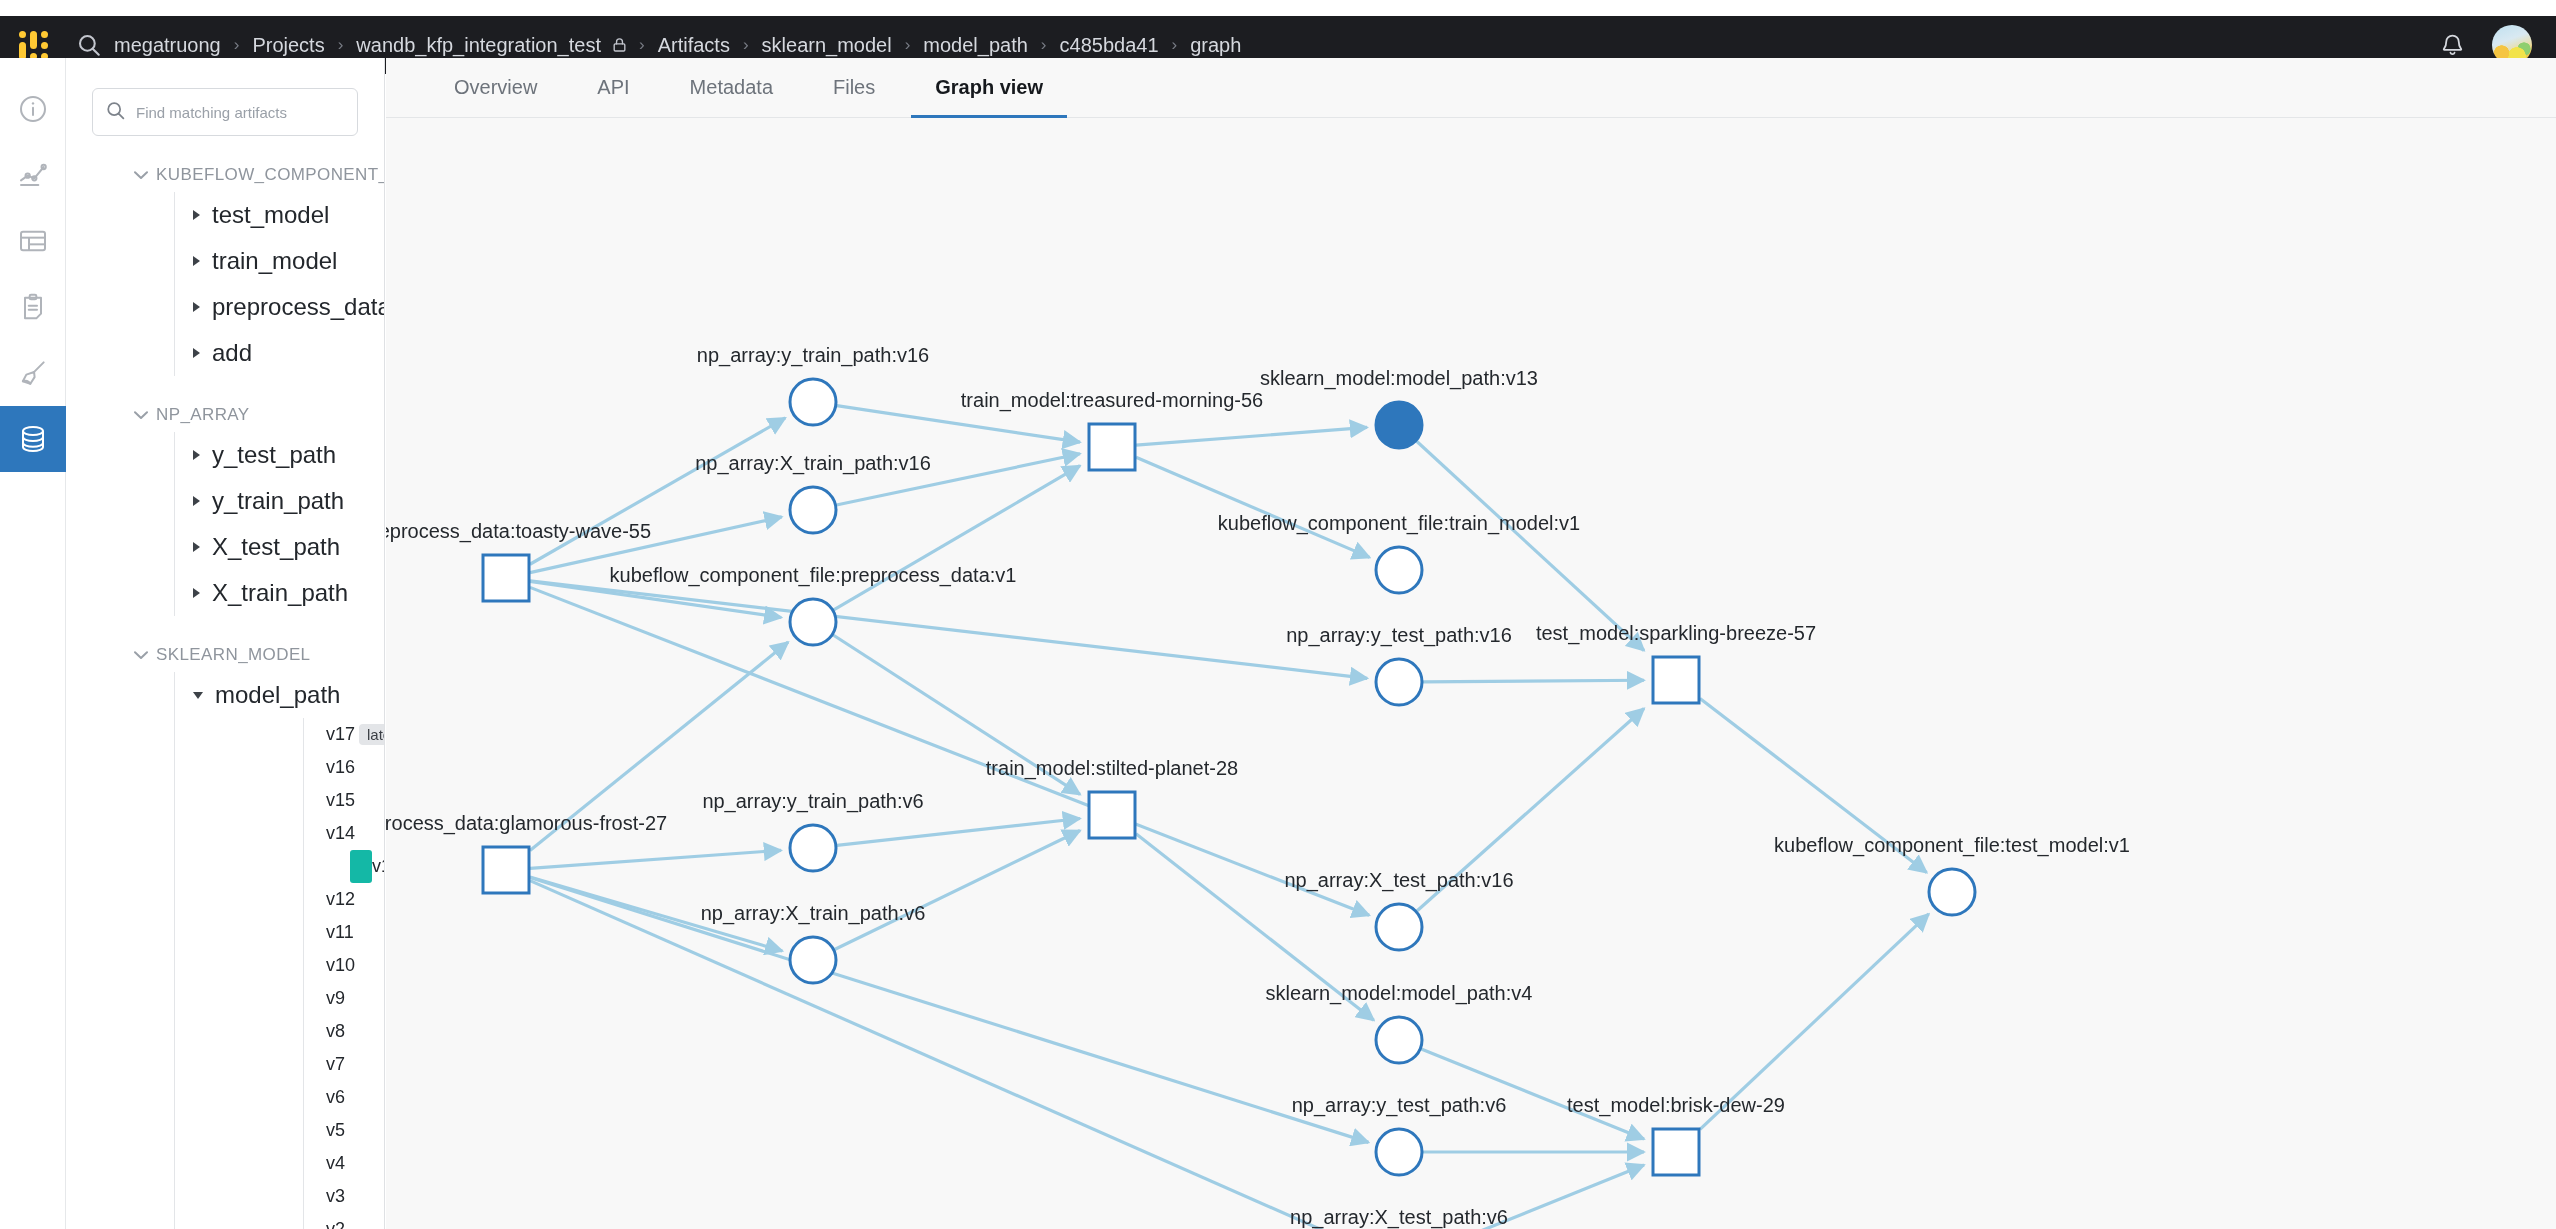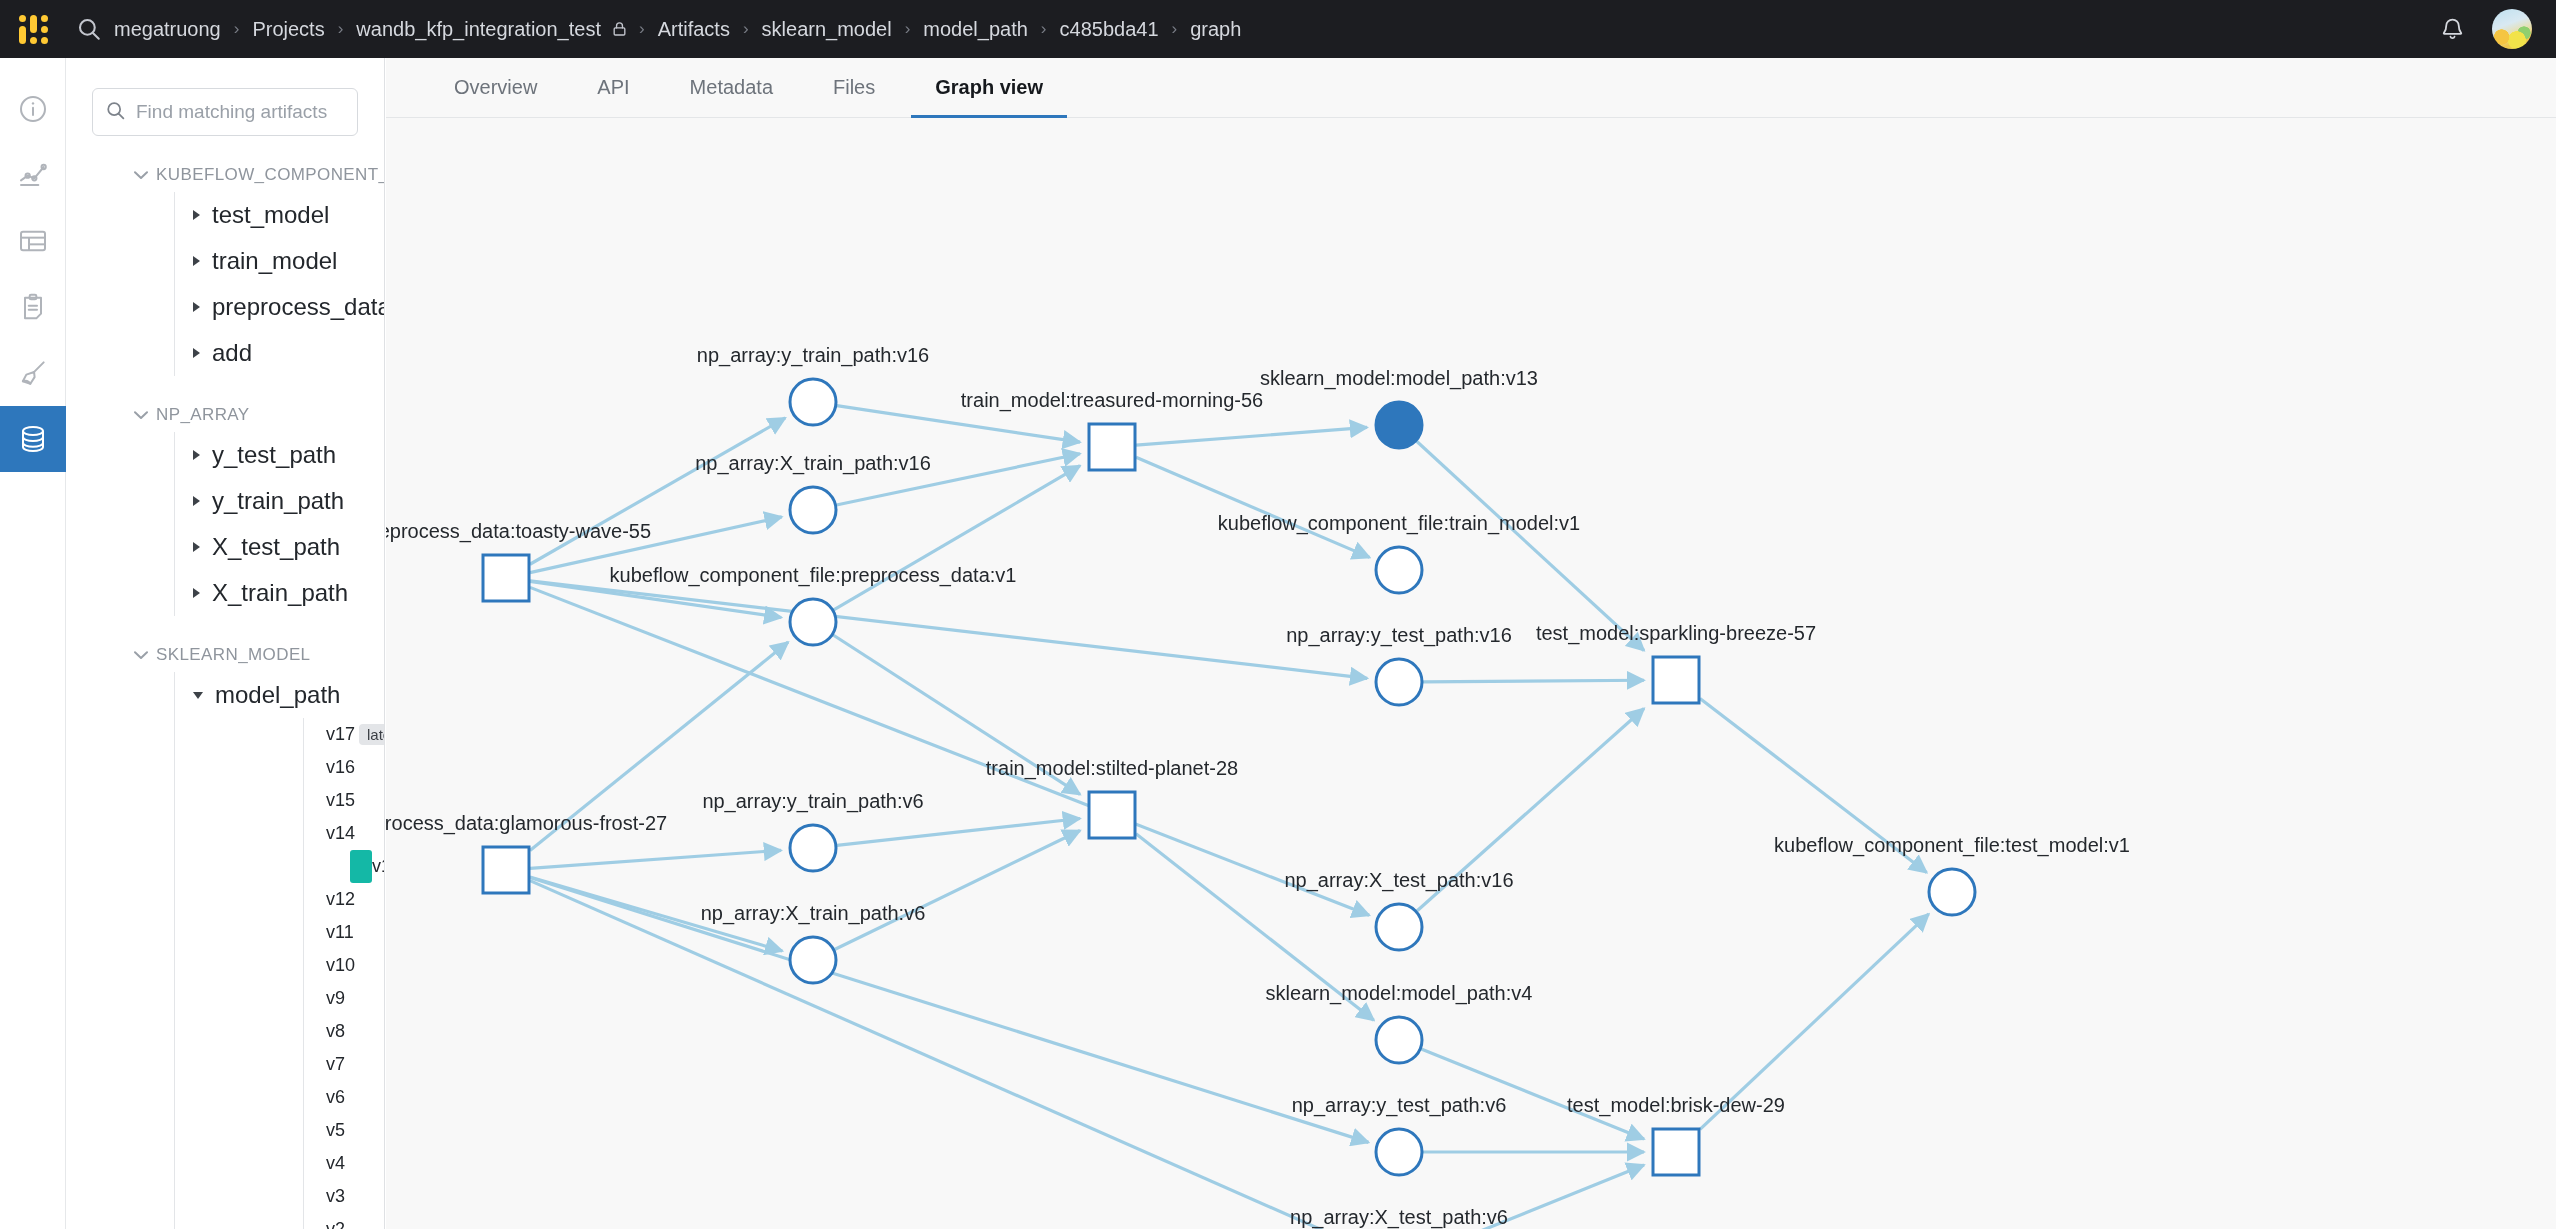--- a/index.html
+++ b/index.html
@@ -6,21 +6,21 @@
   * { box-sizing: border-box; margin: 0; padding: 0; }
   html, body {
     width: 2556px; height: 1229px;
     font-family: "Liberation Sans", sans-serif;
     background: #ffffff;
     overflow: hidden;
   }
 
   
   #topbar {
-    position: absolute; left: 0; top: 0; width: 2556px; height: 58px;
+    position: absolute; left: 0; top: 16px; width: 2556px; height: 58px;
     background: #1c1d21; display: flex; align-items: center;
   }
   #wb-logo { width: 66px; display: flex; align-items: center; justify-content: center; }
   .logo-grid { display: grid; grid-template-columns: repeat(3, 7px); grid-gap: 4px; }
   .logo-dot { width: 7px; height: 7px; border-radius: 50%; background: #ffc933; }
   .logo-dot.tall { height: 18px; border-radius: 4px; grid-row: span 2; }
 
   #search-icon-top { width: 46px; display:flex; align-items:center; justify-content:center; cursor:pointer; }
 
   #breadcrumb { display: flex; align-items: center; color: #c3c6ce; font-size: 20px; gap: 0; }
@@ -55,21 +55,21 @@
   
   #panel {
     position: absolute; left: 66px; top: 58px; width: 319px; height: 1171px;
     background: #ffffff; border-right: 1px solid #dfe1e4; overflow: hidden;
   }
   #search-box {
     margin: 30px 26px 0 26px; height: 48px; border: 1px solid #d7dade; border-radius: 6px;
     display: flex; align-items: center; padding: 0 12px; gap: 10px; background:#fff;
   }
   #search-box input {
-    border: none; outline: none; font-size: 19px; color: #3b3f45; width: 100%;
+    border: none; outline: none; font-size: 15px; color: #3b3f45; width: 100%;
     font-family: "Liberation Sans", sans-serif; background: transparent;
   }
   #search-box input::placeholder { color: #9aa0a8; }
 
   .group { margin-top: 22px; }
   .group-head {
     display: flex; align-items: center; gap: 10px; padding: 7px 0 7px 90px;
     color: #8f959d; font-size: 17px; letter-spacing: .4px; cursor: pointer; font-weight: 400;
   }
   .group-head .caret { position:absolute; margin-left: -22px; }

